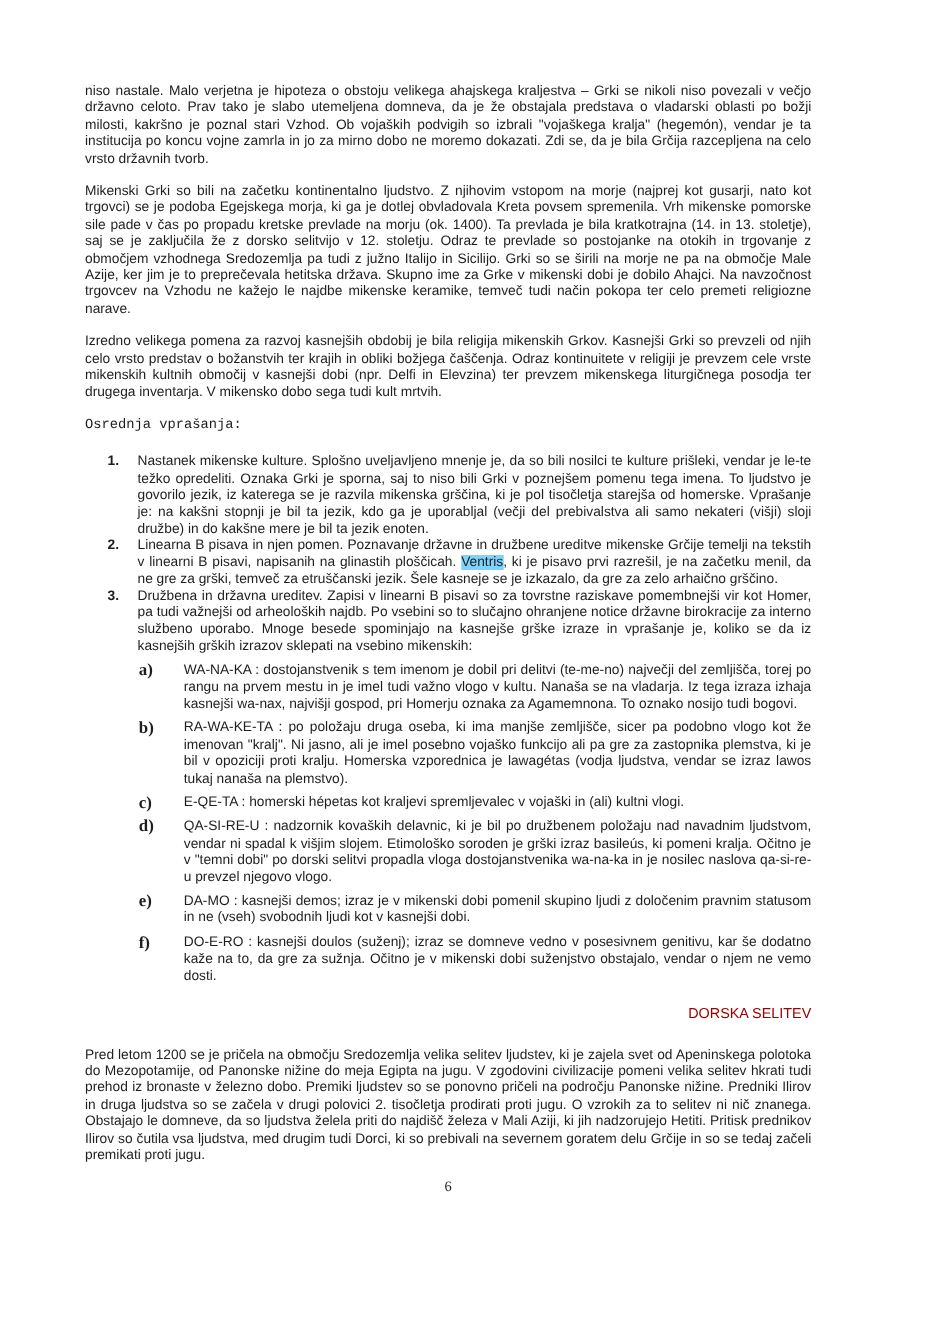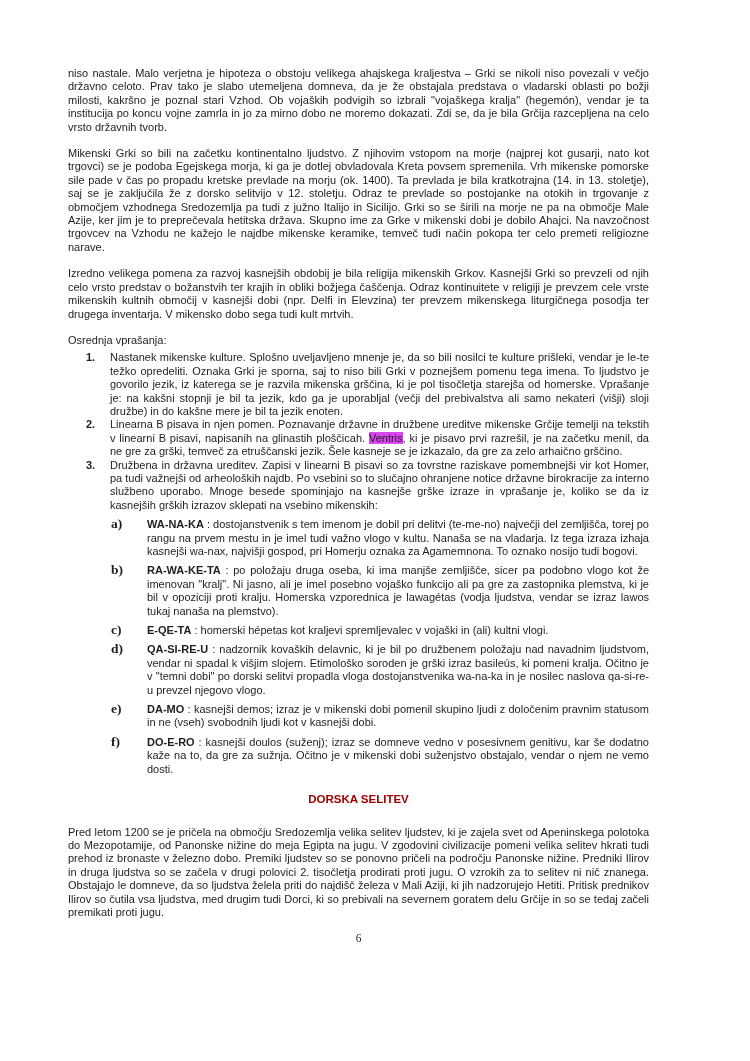--- a/index.html
+++ b/index.html
@@ -47,48 +47,48 @@
   }
   .sub-marker {
     position: absolute;
     left: 43px;
     top: -1px;
     font-family: "Liberation Serif", serif;
     font-weight: 700;
     font-size: 13.5px;
   }
   .bold { font-weight: 400; }
-  .term { font-weight: 700; }
-  .hl { background: #d946ef; }
+  .term { font-weight: 400; }
+  .hl { background: #7dd3fc; }
   .red-heading {
     color: #a00000;
-    font-weight: 700;
+    font-weight: 400;
     font-size: 11.5px;
     margin: 17px 0 19px 0;
-    text-align: center;
+    text-align: right;
   }
   .page-number {
     text-align: center;
     font-family: "Liberation Serif", serif;
     font-size: 11.5px;
     margin-top: 11px;
   }
 </style>
 </head>
 <body>
 
 <div class="page">
 
   <p class="para">niso nastale. Malo verjetna je hipoteza o obstoju velikega ahajskega kraljestva – Grki se nikoli niso povezali v večjo državno celoto. Prav tako je slabo utemeljena domneva, da je že obstajala predstava o vladarski oblasti po božji milosti, kakršno je poznal stari Vzhod. Ob vojaških podvigih so izbrali "vojaškega kralja" (hegemón), vendar je ta institucija po koncu vojne zamrla in jo za mirno dobo ne moremo dokazati. Zdi se, da je bila Grčija razcepljena na celo vrsto državnih tvorb.</p>
 
   <p class="para">Mikenski Grki so bili na začetku kontinentalno ljudstvo. Z njihovim vstopom na morje (najprej kot gusarji, nato kot trgovci) se je podoba Egejskega morja, ki ga je dotlej obvladovala Kreta povsem spremenila. Vrh mikenske pomorske sile pade v čas po propadu kretske prevlade na morju (ok. 1400). Ta prevlada je bila kratkotrajna (14. in 13. stoletje), saj se je zaključila že z dorsko selitvijo v 12. stoletju. Odraz te prevlade so postojanke na otokih in trgovanje z območjem vzhodnega Sredozemlja pa tudi z južno Italijo in Sicilijo. Grki so se širili na morje ne pa na območje Male Azije, ker jim je to preprečevala hetitska država. Skupno ime za Grke v mikenski dobi je dobilo Ahajci. Na navzočnost trgovcev na Vzhodu ne kažejo le najdbe mikenske keramike, temveč tudi način pokopa ter celo premeti religiozne narave.</p>
 
   <p class="para">Izredno velikega pomena za razvoj kasnejših obdobij je bila religija mikenskih Grkov. Kasnejši Grki so prevzeli od njih celo vrsto predstav o božanstvih ter krajih in obliki božjega čaščenja. Odraz kontinuitete v religiji je prevzem cele vrste mikenskih kultnih območij v kasnejši dobi (npr. Delfi in Elevzina) ter prevzem mikenskega liturgičnega posodja ter drugega inventarja. V mikensko dobo sega tudi kult mrtvih.</p>
 
-  <p class="para label-line" style="margin-bottom:4px;">Osrednja vprašanja:</p>
+  <p class="para label-line" style="margin-bottom:16px;font-family:Liberation Mono, monospace;">Osrednja vprašanja:</p>
 
   <div class="num-item">
     <span class="num-marker">1.</span>
     <span class="bold">Nastanek mikenske kulture.</span><span> Splošno uveljavljeno mnenje je, da so bili nosilci te kulture prišleki, vendar je le-te težko opredeliti. Oznaka Grki je sporna, saj to niso bili Grki v poznejšem pomenu tega imena. To ljudstvo je govorilo jezik, iz katerega se je razvila mikenska grščina, ki je pol tisočletja starejša od homerske. Vprašanje je: na kakšni stopnji je bil ta jezik, kdo ga je uporabljal (večji del prebivalstva ali samo nekateri (višji) sloji družbe) in do kakšne mere je bil ta jezik enoten.</span>
   </div>
 
   <div class="num-item">
     <span class="num-marker">2.</span>
     <span class="bold">Linearna B pisava in njen pomen.</span><span> Poznavanje državne in družbene ureditve mikenske Grčije temelji na tekstih v linearni B pisavi, napisanih na glinastih ploščicah. </span><span class="hl">Ventris</span><span>, ki je pisavo prvi razrešil, je na začetku menil, da ne gre za grški, temveč za etruščanski jezik. Šele kasneje se je izkazalo, da gre za zelo arhaično grščino.</span>
   </div>

